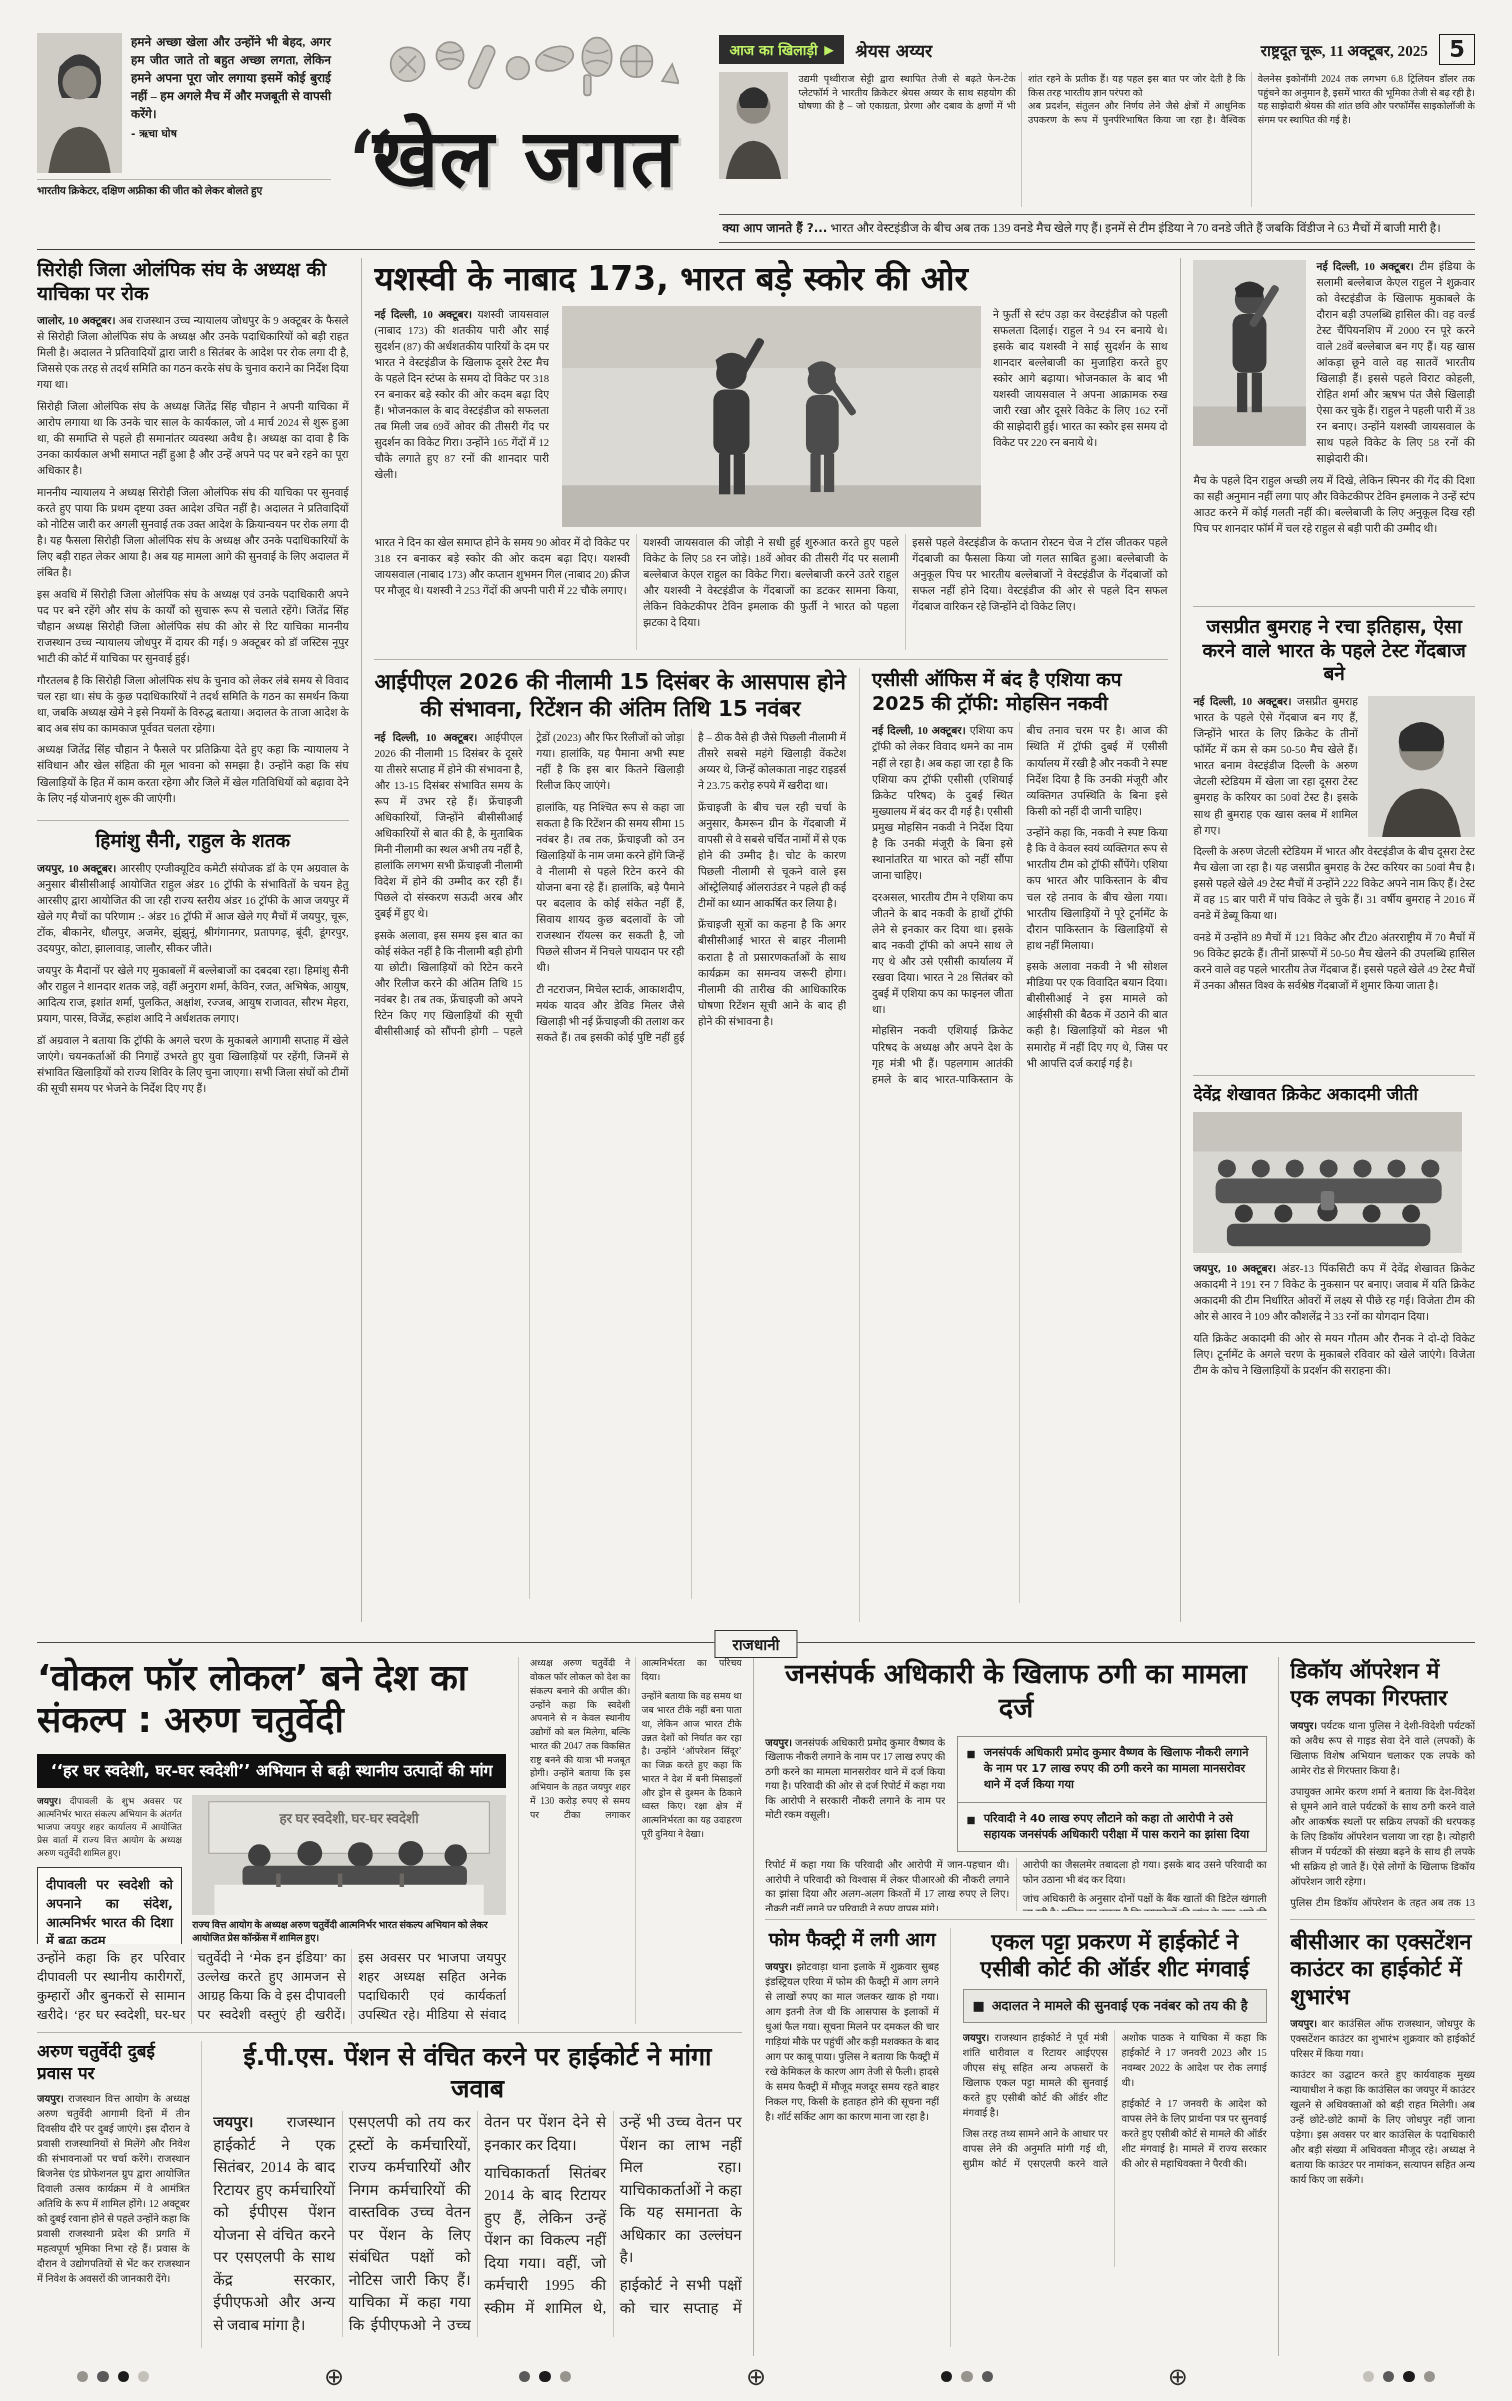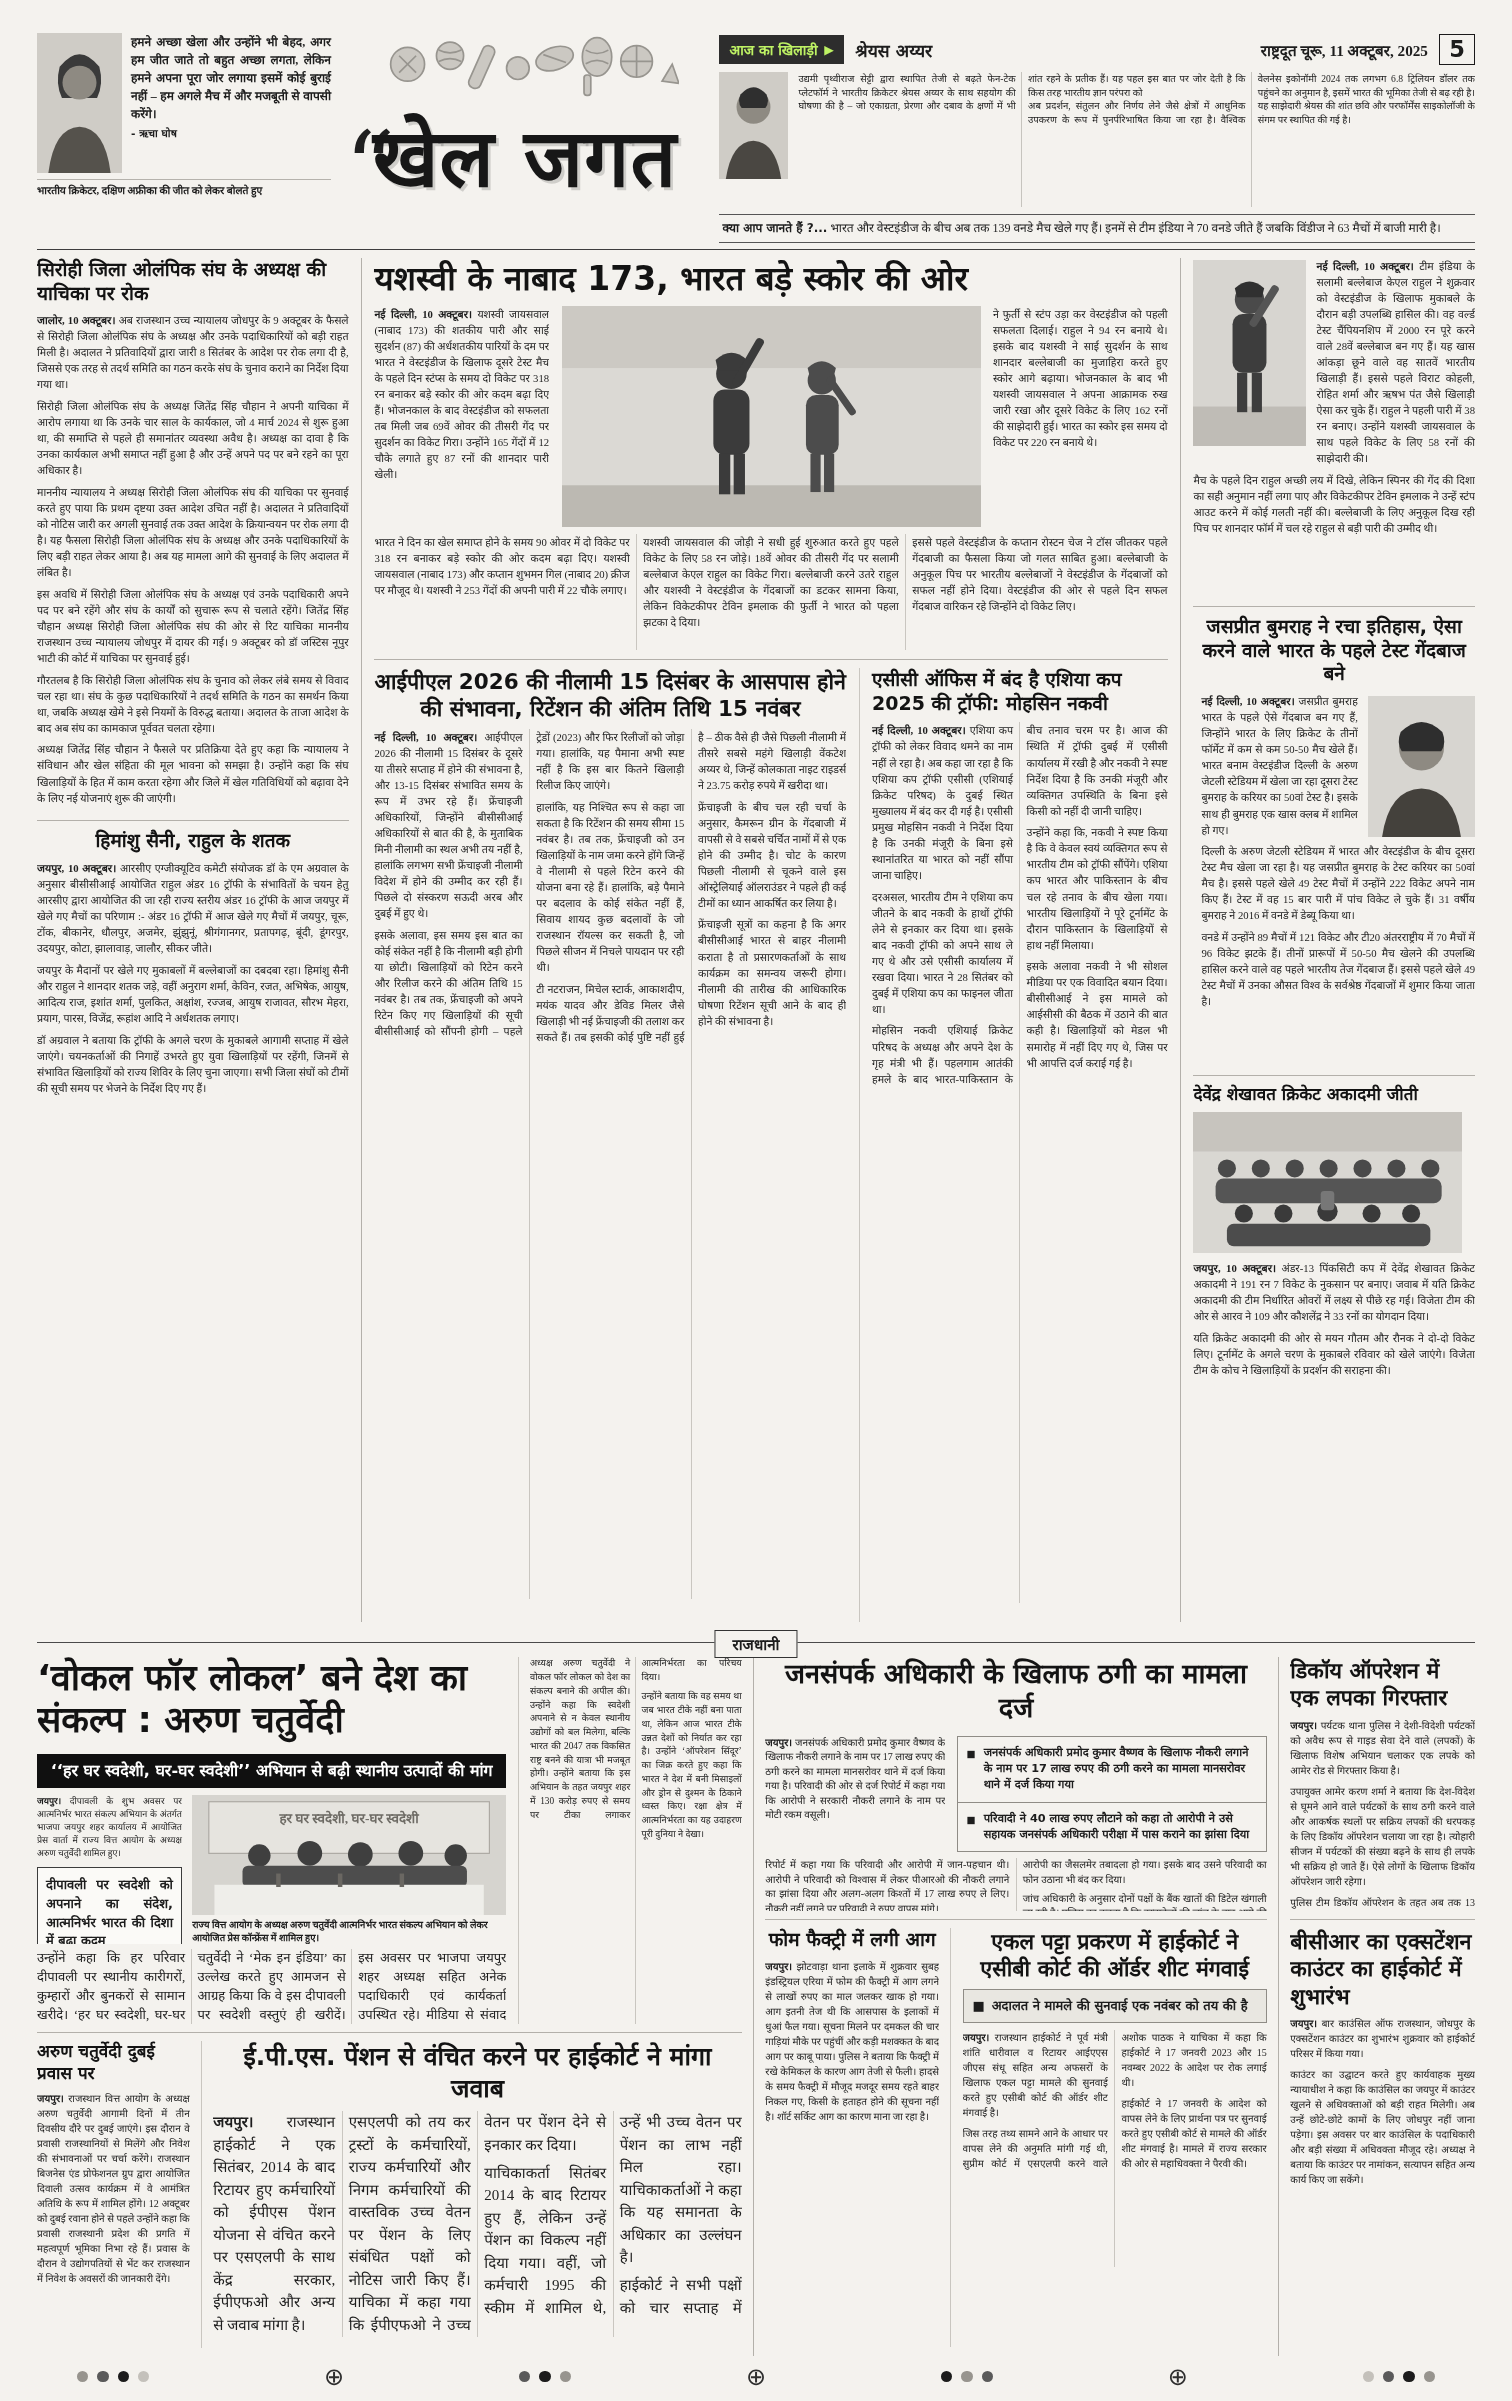--- a/index.html
+++ b/index.html
@@ -307,21 +307,21 @@
               <rect x="104" y="200" width="18" height="70" fill="#3d3d3d"></rect>
             </svg>
           </figure>
           <p><b class="dl">नई दिल्ली, 10 अक्टूबर।</b> <span>टीम इंडिया के सलामी बल्लेबाज केएल राहुल ने शुक्रवार को वेस्टइंडीज के खिलाफ मुकाबले के दौरान बड़ी उपलब्धि हासिल की। वह वर्ल्ड टेस्ट चैंपियनशिप में 2000 रन पूरे करने वाले 28वें बल्लेबाज बन गए हैं। यह खास आंकड़ा छूने वाले वह सातवें भारतीय खिलाड़ी हैं। इससे पहले विराट कोहली, रोहित शर्मा और ऋषभ पंत जैसे खिलाड़ी ऐसा कर चुके हैं। राहुल ने पहली पारी में 38 रन बनाए। उन्होंने यशस्वी जायसवाल के साथ पहले विकेट के लिए 58 रनों की साझेदारी की।</span></p>
           <p>मैच के पहले दिन राहुल अच्छी लय में दिखे, लेकिन स्पिनर की गेंद की दिशा का सही अनुमान नहीं लगा पाए और विकेटकीपर टेविन इमलाक ने उन्हें स्टंप आउट करने में कोई गलती नहीं की। बल्लेबाजी के लिए अनुकूल दिख रही पिच पर शानदार फॉर्म में चल रहे राहुल से बड़ी पारी की उम्मीद थी।</p>
         </div>
       </article>
 
       <article class="art-sep">
         <h2 class="hl hl-34 center">जसप्रीत बुमराह ने रचा इतिहास, ऐसा करने वाले भारत के पहले टेस्ट गेंदबाज बने</h2>
-        <div class="body" style="height:373px;margin-left:8px;">
+        <div class="body" style="height:373px;">
           <figure class="fig fl-r" style="width:107px;height:141px;">
             <svg viewBox="0 0 190 250" preserveAspectRatio="none">
               <rect width="190" height="250" fill="#d7d5d0"></rect>
               <circle cx="95" cy="92" r="40" fill="#8e8a82"></circle>
               <path d="M58 64 q37 -36 74 0 q8 20 -2 34 l-70 0 q-10 -14 -2 -34z" fill="#2e2e2e"></path>
               <path d="M25 250 q12 -84 70 -86 q58 2 70 86z" fill="#44413c"></path>
             </svg>
           </figure>
           <p><b class="dl">नई दिल्ली, 10 अक्टूबर।</b> <span>जसप्रीत बुमराह भारत के पहले ऐसे गेंदबाज बन गए हैं, जिन्होंने भारत के लिए क्रिकेट के तीनों फॉर्मेट में कम से कम 50-50 मैच खेले हैं। भारत बनाम वेस्टइंडीज दिल्ली के अरुण जेटली स्टेडियम में खेला जा रहा दूसरा टेस्ट बुमराह के करियर का 50वां टेस्ट है। इसके साथ ही बुमराह एक खास क्लब में शामिल हो गए।</span></p>
           <p>दिल्ली के अरुण जेटली स्टेडियम में भारत और वेस्टइंडीज के बीच दूसरा टेस्ट मैच खेला जा रहा है। यह जसप्रीत बुमराह के टेस्ट करियर का 50वां मैच है। इससे पहले खेले 49 टेस्ट मैचों में उन्होंने 222 विकेट अपने नाम किए हैं। टेस्ट में वह 15 बार पारी में पांच विकेट ले चुके हैं। 31 वर्षीय बुमराह ने 2016 में वनडे में डेब्यू किया था।</p>

